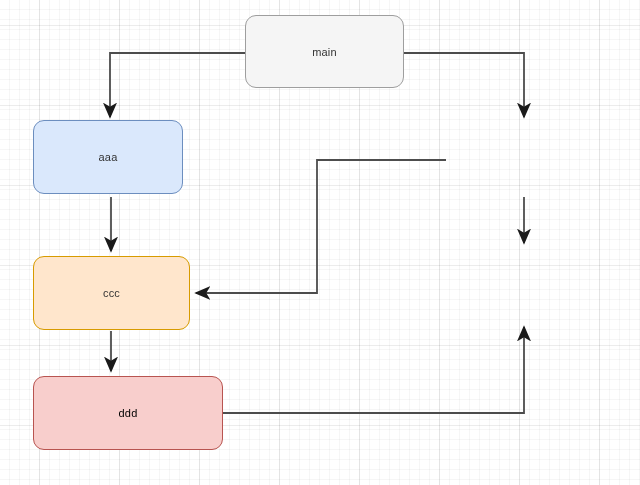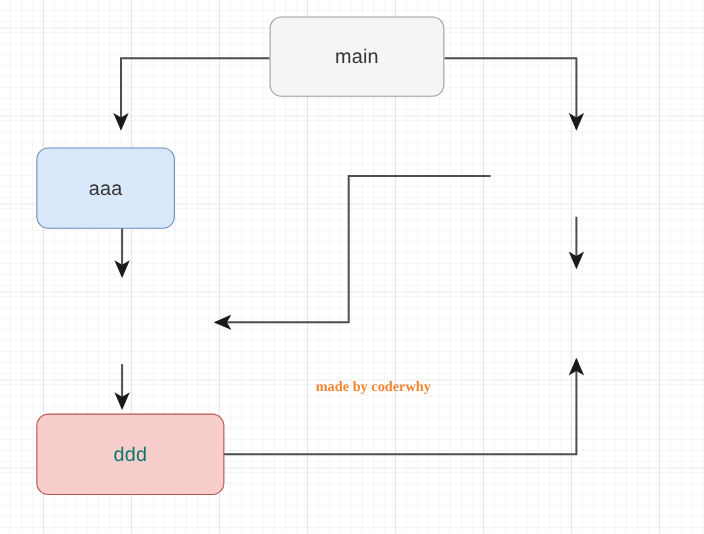--- a/index.html
+++ b/index.html
@@ -32,21 +32,21 @@
   }
   .node {
     position: absolute;
     box-sizing: border-box;
     border-radius: 11px;
     border-width: 1.6px;
     border-style: solid;
     display: flex;
     align-items: center;
     justify-content: center;
-    font-size: 18px;
+    font-size: 11px;
     color: #333333;
     letter-spacing: 0.2px;
   }
   .watermark {
     position: absolute;
     font-family: "Liberation Serif", serif;
     font-weight: bold;
     font-size: 13px;
     color: #f58634;
     white-space: nowrap;
@@ -76,26 +76,28 @@
 
     <polyline fill="none" stroke="#4d4d4d" stroke-width="1.8" stroke-linejoin="miter" marker-end="url(#arrow-head)" points="111,331 111,371"></polyline>
 
     <polyline fill="none" stroke="#4d4d4d" stroke-width="1.8" stroke-linejoin="miter" marker-end="url(#arrow-head)" points="190,413 524,413 524,327"></polyline>
   </svg>
 
   <div class="node" id="node-main" style="left: 245px; top: 15px; width: 159px; height: 73px; background: rgb(245, 245, 245); border-color: rgb(158, 158, 158); color: rgb(51, 51, 51);">
     <span>main</span>
   </div>
 
-  <div class="node" id="node-aaa" style="left: 33px; top: 134px; width: 126px; height: 74px; background: rgb(218, 232, 252); border-color: rgb(108, 142, 191); color: rgb(51, 51, 51);">
+  <div class="node" id="node-aaa" style="left: 33px; top: 120px; width: 150px; height: 74px; background: rgb(218, 232, 252); border-color: rgb(108, 142, 191); color: rgb(51, 51, 51);">
     <span>aaa</span>
   </div>
 
 
+  <div class="node" id="node-ccc" style="left: 33px; top: 256px; width: 157px; height: 74px; background: rgb(255, 230, 204); border-color: rgb(215, 155, 0); color: rgb(51, 51, 51);">
+    <span>ccc</span>
+  </div>
 
 
-  <div class="node" id="node-ddd" style="left: 33px; top: 376px; width: 171px; height: 74px; background: rgb(248, 206, 204); border-color: rgb(184, 84, 80); color: #0f766e;">
+  <div class="node" id="node-ddd" style="left: 33px; top: 376px; width: 190px; height: 74px; background: rgb(248, 206, 204); border-color: rgb(184, 84, 80); color: #000000;">
     <span>ddd</span>
   </div>
 
-  <div class="watermark" id="watermark" style="left: 287px; top: 343px; color: rgb(245, 134, 52);">made by coderwhy</div>
 
 </div>
 
 </body></html>

